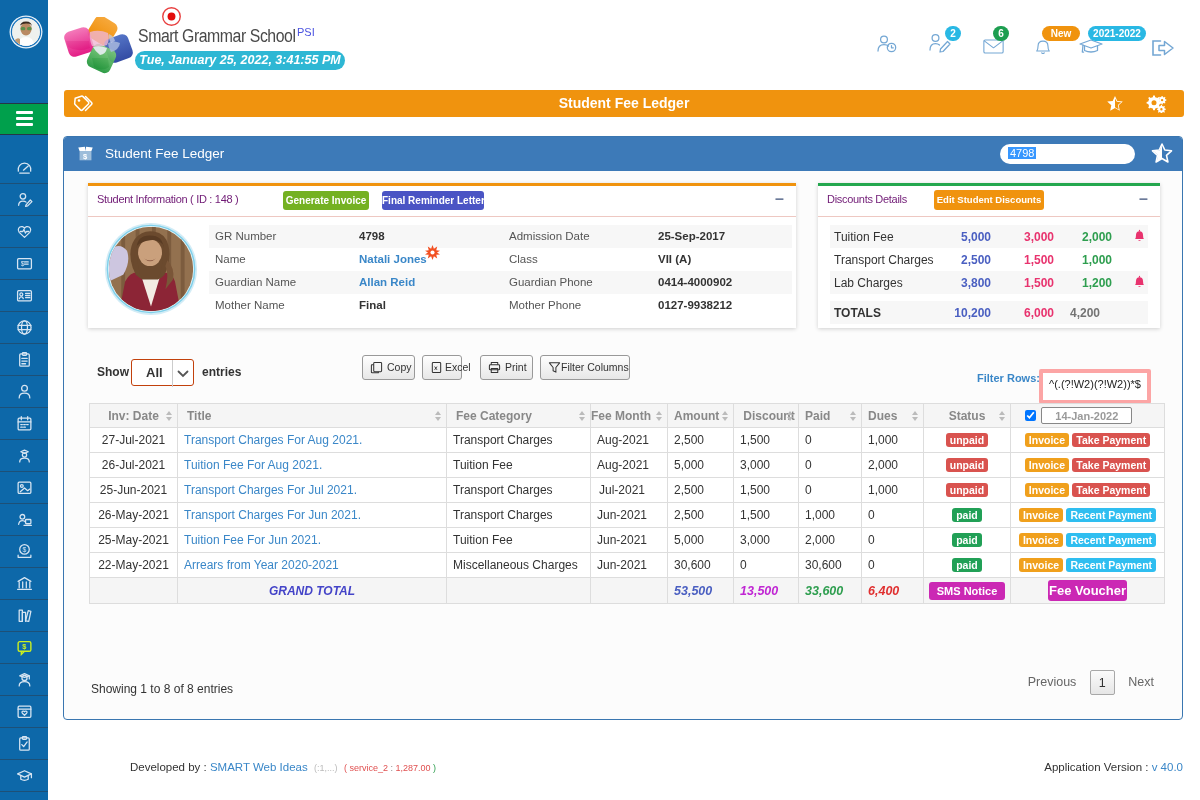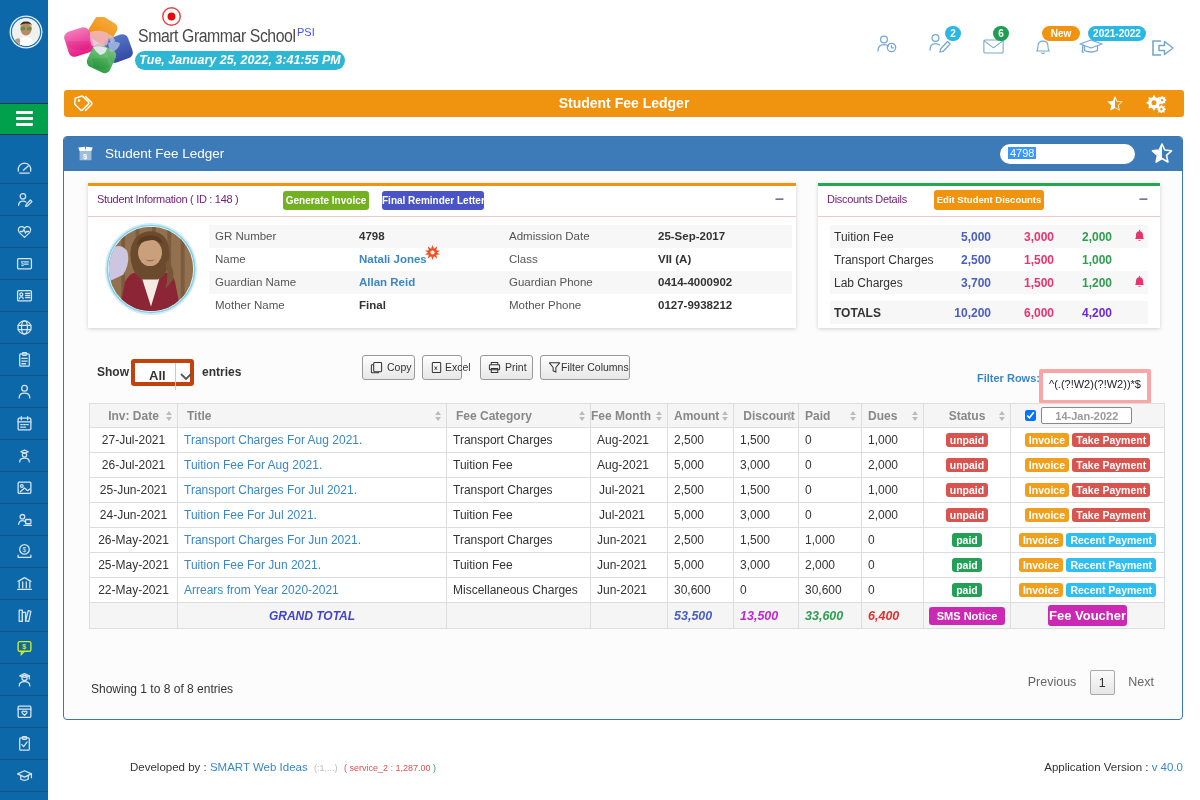--- a/index.html
+++ b/index.html
@@ -42,21 +42,21 @@
 .inforow.alt { background:#f7f7f7; }
 .ilabel { position:absolute; top:5px; color:#555; white-space:nowrap; }
 .ival { position:absolute; top:5px; font-weight:bold; color:#333; white-space:nowrap; }
 .bluelink { color:#3a87c8; }
 
 .drow { position:absolute; left:12px; width:318px; height:23px; font-size:12px; }
 .drow.alt { background:#f7f7f7; }
 .drow span { position:absolute; top:5px; }
 
 #toolbar { position:absolute; left:0; top:213px; width:1118px; height:48px; font-size:13px; color:#333; }
-#showsel { position:absolute; left:67px; top:9px; width:63px; height:27px; border:4px solid #c2410c; border-radius:3px; background:#fff; font-size:13px; }
+#showsel { position:absolute; left:67px; top:9px; width:63px; height:27px; border:1px solid #c2410c; border-radius:3px; background:#fff; font-size:13px; }
 .tbtn { position:absolute; top:5px; height:25px; border:1px solid #999; border-radius:3px; background:linear-gradient(#fefefe,#e7e7e7); font-size:10.5px; color:#333; text-align:left; line-height:23px; white-space:nowrap; }
 .tbi { position:absolute; left:7px; top:5px; width:13px; height:13px; }
 .gk { stroke:#333; stroke-width:1.1; fill:none; stroke-linejoin:round; }
 #filterinput { position:absolute; left:975px; top:19px; width:112px; height:35px; border:4px solid #fca5a5; border-radius:2px; background:#fff; font-size:11px; color:#222; text-align:center; line-height:22px; }
 
 #dtable { position:absolute; left:25px; top:266px; width:1076px; border-collapse:collapse; font-size:12px; color:#333; table-layout:fixed; }
 #dtable th { background:#f5f5f5; color:#888; font-weight:bold; border:1px solid #ddd; height:24px; position:relative; font-size:12px; white-space:nowrap; overflow:hidden; }
 #dtable td { border:1px solid #ddd; height:25px; padding:0 6px; background:#fff; overflow:hidden; white-space:nowrap; }
 #dtable td.c { text-align:center; padding:0 2px; }
 #dtable td.r { text-align:right; padding-right:22px; }
@@ -433,34 +433,34 @@
           </svg>
         </div>
       <div class="drow" style="top:62px">
           <span style="left:4px;color:#333">Transport Charges</span>
           <b style="position:absolute;top:5px;right:157px;color:#4a5fc1">2,500</b>
           <b style="position:absolute;top:5px;right:94px;color:#e8336e">1,500</b>
           <b style="position:absolute;top:5px;right:36px;color:#2e9e4f">1,000</b>
         </div>
       <div class="drow alt" style="top:85px">
           <span style="left:4px;color:#333">Lab Charges</span>
-          <b style="position:absolute;top:5px;right:157px;color:#4a5fc1">3,700</b>
+          <b style="position:absolute;top:5px;right:157px;color:#4a5fc1">3,800</b>
           <b style="position:absolute;top:5px;right:94px;color:#e8336e">1,500</b>
           <b style="position:absolute;top:5px;right:36px;color:#2e9e4f">1,200</b>
           <svg class="bell" style="right:2px" viewBox="0 0 13 14">
             <path d="M2 10 Q3 9 3 6 Q3 2.2 6.5 2.2 Q10 2.2 10 6 Q10 9 11 10 Z" fill="#e8336e"></path>
             <path d="M5.2 11.2 Q6.5 13 7.8 11.2 Z" fill="#e8336e"></path>
             <rect x="5.9" y="0.8" width="1.2" height="1.8" rx="0.6" fill="#e8336e"></rect>
           </svg>
         </div>
       <div class="drow alt" style="top:115px">
           <b style="position:absolute;top:5px;left:4px;color:#333">TOTALS</b>
           <b style="position:absolute;top:5px;right:157px;color:#4a5fc1">10,200</b>
           <b style="position:absolute;top:5px;right:94px;color:#e8336e">6,000</b>
-          <b style="position:absolute;top:5px;right:36px;color:#6d28d9">4,200</b>
+          <b style="position:absolute;top:5px;right:48px;color:#737373">4,200</b>
         </div>
     </div>
     <div id="toolbar">
       <span style="position:absolute;left:33px;top:15px;font-weight:bold;font-size:12px">Show</span>
       <span id="showsel">
           <b style="position:absolute;left:14px;top:5px">All</b>
           <span style="position:absolute;left:40px;top:0;height:27px;border-left:1px solid #ccc"></span>
           <svg style="position:absolute;left:45px;top:10px" width="12" height="8" viewBox="0 0 12 8">
             <path d="M1.5 1.5 L6 6 L10.5 1.5" stroke="#555" stroke-width="1.8" fill="none" stroke-linecap="round"></path>
           </svg>
@@ -541,32 +541,20 @@
             <td>Transport Charges</td>
             <td class="r">Jul-2021</td>
             <td>2,500</td>
             <td>1,500</td>
             <td>0</td>
             <td>1,000</td>
             <td class="c"><span class="badge b-red">unpaid</span></td>
             <td class="c"><span class="badge b-orange">Invoice</span> <span class="badge b-red">Take Payment</span></td>
           </tr>
       <tr>
-            <td class="c">24-Jun-2021</td>
-            <td><a>Tuition Fee For Jul 2021.</a></td>
-            <td>Tuition Fee</td>
-            <td class="r">Jul-2021</td>
-            <td>5,000</td>
-            <td>3,000</td>
-            <td>0</td>
-            <td>2,000</td>
-            <td class="c"><span class="badge b-red">unpaid</span></td>
-            <td class="c"><span class="badge b-orange">Invoice</span> <span class="badge b-red">Take Payment</span></td>
-          </tr>
-      <tr>
             <td class="c">26-May-2021</td>
             <td><a>Transport Charges For Jun 2021.</a></td>
             <td>Transport Charges</td>
             <td class="r">Jun-2021</td>
             <td>2,500</td>
             <td>1,500</td>
             <td>1,000</td>
             <td>0</td>
             <td class="c"><span class="badge b-green">paid</span></td>
             <td class="c"><span class="badge b-orange">Invoice</span> <span class="badge b-cyan">Recent Payment</span></td>

